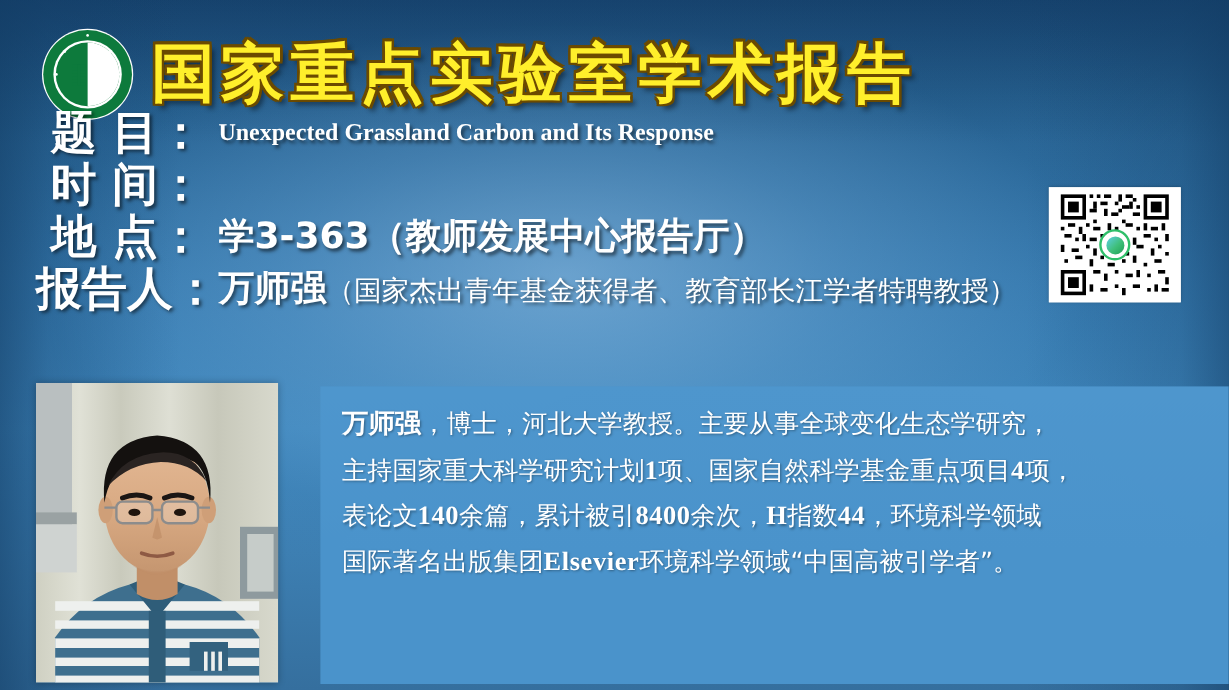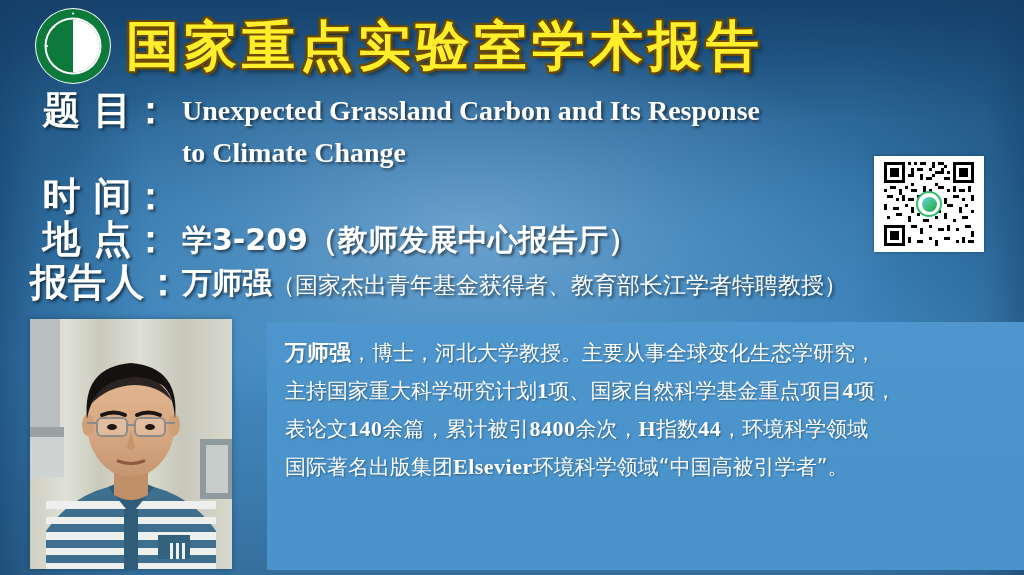--- a/index.html
+++ b/index.html
@@ -28,21 +28,21 @@
       linear-gradient(to left, rgba(18,60,100,0.55) 0px, rgba(18,60,100,0.25) 40px, rgba(18,60,100,0.0) 170px),
       linear-gradient(to bottom, rgba(10,45,80,0.35) 0px, rgba(10,45,80,0.0) 120px);
     pointer-events: none;
     z-index: 0;
   }
   .layer { position: relative; z-index: 2; }
 
   
   .header {
     position: absolute;
-    top: 0; left: 0;
+    top: 16px; left: 0;
     width: 892px;
     height: 92px;
     display: flex;
     align-items: center;
     z-index: 3;
   }
   .logo {
     position: absolute;
     left: 34px; top: 7px;
     width: 78px; height: 78px;
@@ -95,21 +95,21 @@
   .lbl.spaced { letter-spacing: 0; }
   .val {
     flex: 1 1 auto;
     font-family: "Liberation Serif", "DejaVu Serif", serif;
     font-weight: bold;
     font-size: 30px;
     line-height: 41px;
   }
   .val.cn { font-family: "DejaVu Sans", "Liberation Sans", sans-serif; }
   .title-val {
-    font-size: 28px;
+    font-size: 20px;
     line-height: 42px;
     max-width: 800px;
   }
   .speaker-name {
     font-family: "DejaVu Sans", "Liberation Sans", sans-serif;
     font-weight: bold;
     font-size: 30px;
   }
   .speaker-paren {
     font-family: "DejaVu Sans", "Liberation Sans", sans-serif;
@@ -240,31 +240,30 @@
 
     <div class="header-title">国家重点实验室学术报告</div>
   </div>
 
   <div class="info layer">
 
     <div class="info-row">
       <div class="lbl">题    目：</div>
       <div class="val title-val">
         <div>Unexpected Grassland Carbon and Its Response</div>
-        <div>to Climate Change</div>
       </div>
     </div>
 
     <div class="info-row">
       <div class="lbl">时    间：</div>
     </div>
 
     <div class="info-row">
       <div class="lbl">地    点：</div>
-      <div class="val cn">学3-209（教师发展中心报告厅）</div>
+      <div class="val cn">学3-363（教师发展中心报告厅）</div>
     </div>
 
     <div class="info-row">
       <div class="lbl spaced">报告人：</div>
       <div class="val">
         <span class="speaker-name">万师强</span><span class="speaker-paren">（国家杰出青年基金获得者、教育部长江学者特聘教授）</span>
       </div>
     </div>
   </div>
 

